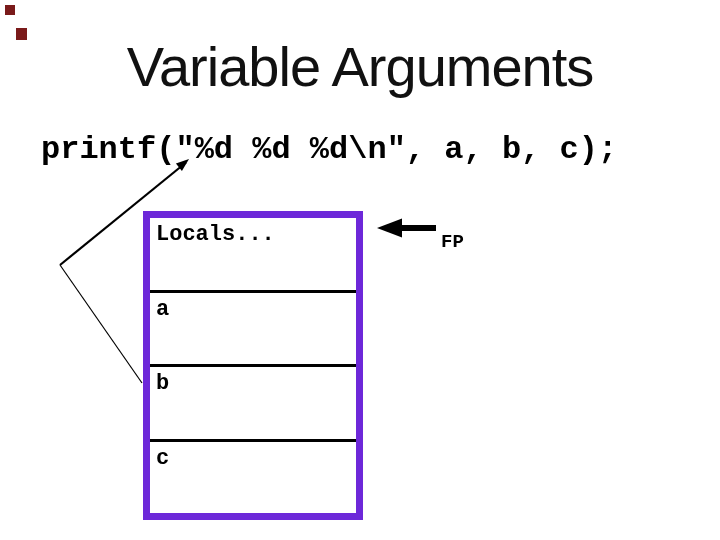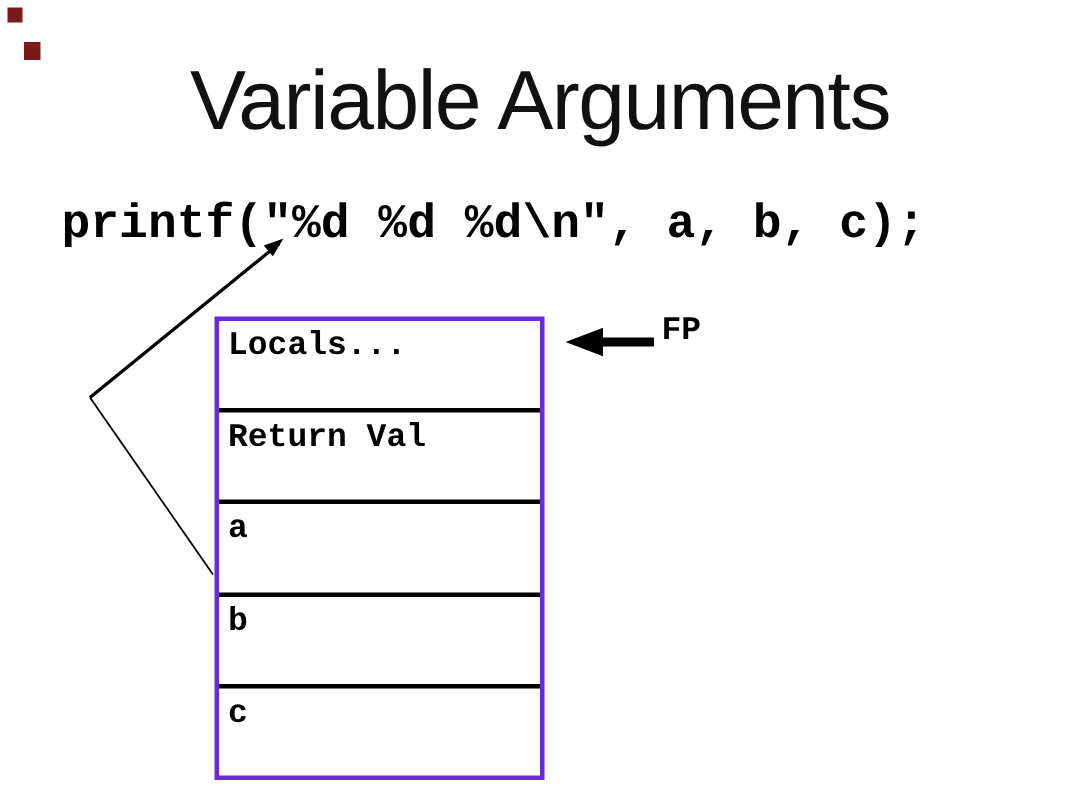--- a/index.html
+++ b/index.html
@@ -19,33 +19,33 @@
          letter-spacing:-1px;}
 
   
   .code{position:absolute;left:41px;top:131px;width:640px;
         font-family:"Liberation Mono","DejaVu Sans Mono",monospace;
         font-weight:700;font-size:32px;line-height:38px;color:#000000;
         white-space:pre;}
 
   
   .stack{position:absolute;left:143px;top:211px;width:220px;height:309px;
-         box-sizing:border-box;border:3px solid #6d28d9;background:#ffffff;
+         box-sizing:border-box;border:7px solid #6d28d9;background:#ffffff;
          display:flex;flex-direction:column;}
   .stack .row{flex:1;box-sizing:border-box;border-top:3px solid #000000;
         padding:4px 0 0 6px;
         font-family:"Liberation Mono","DejaVu Sans Mono",monospace;
         font-weight:700;font-size:22px;line-height:26px;color:#000000;
         white-space:pre;overflow:hidden;}
   .stack .row:first-child{border-top:none;}
 
   
-  .fp-label{position:absolute;left:441px;top:207px;
+  .fp-label{position:absolute;left:441px;top:228px;
         font-family:"Liberation Mono","DejaVu Sans Mono",monospace;
-        font-weight:700;font-size:22px;line-height:28px;color:#000000;}
+        font-weight:700;font-size:19px;line-height:28px;color:#000000;}
 
   
   .overlay{position:absolute;left:0;top:0;width:720px;height:540px;
         pointer-events:none;}
 </style>
 </head>
 <body>
 
 <div class="slide">
 
@@ -65,21 +65,20 @@
     </g>
 
     <g>
       <line x1="436" y1="228" x2="399" y2="228" stroke="#000000" stroke-width="6"></line>
       <polygon points="377,228 402,218.5 402,237.5" fill="#000000"></polygon>
     </g>
   </svg>
 
   <div class="stack">
       <div class="row"><span>Locals...</span></div>
-      <div class="row"><span>Return Val</span></div>
       <div class="row"><span>a</span></div>
       <div class="row"><span>b</span></div>
       <div class="row"><span>c</span></div>
     </div>
 
   <div class="fp-label">FP</div>
 
 </div>
 
 </body></html>

